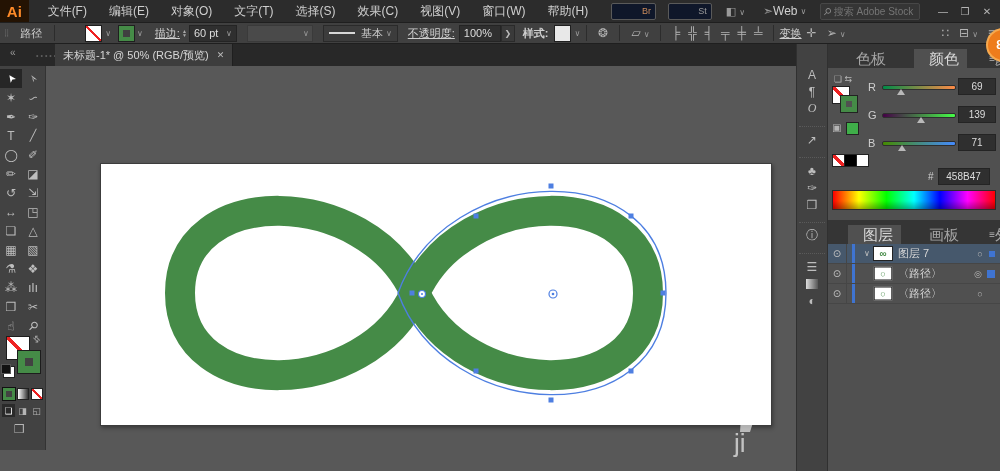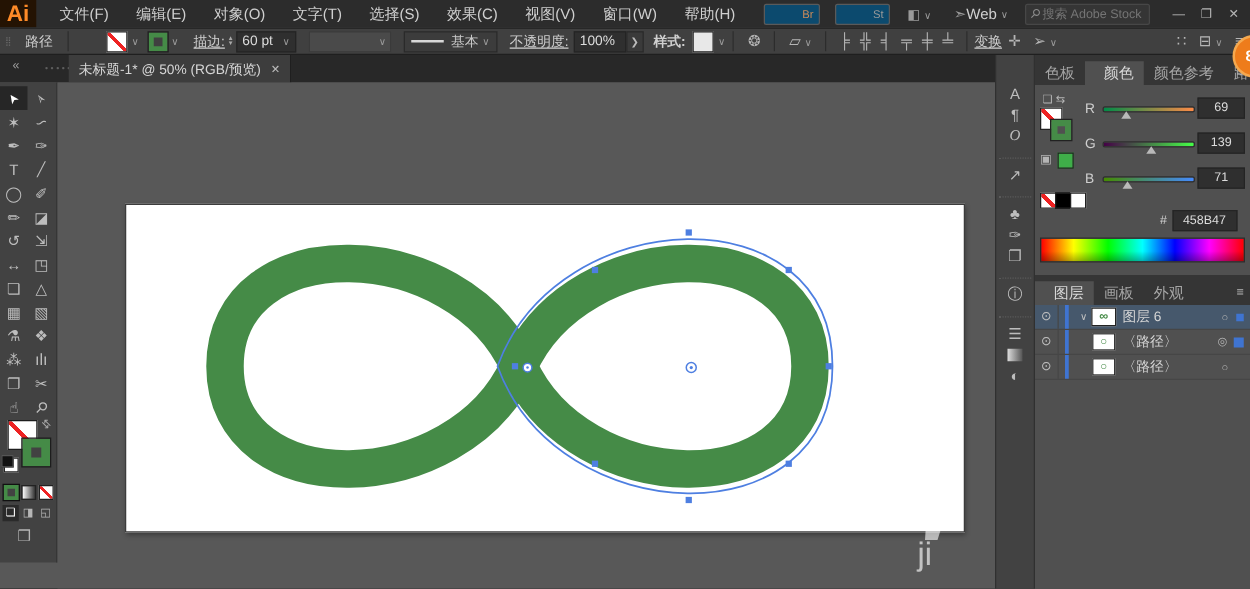--- a/index.html
+++ b/index.html
@@ -5,24 +5,24 @@
   html,body{margin:0;padding:0;background:#1a1a1a;}
   #stage{position:relative;width:1000px;height:471px;overflow:hidden;
          background:#585858;font-family:"Liberation Sans","DejaVu Sans",sans-serif;
          color:#c9c9c9;font-size:12px;-webkit-font-smoothing:antialiased;}
   .abs{position:absolute;}
   .row{display:flex;align-items:center;}
 
   
   #menubar{left:0;top:0;width:1000px;height:22px;background:#2c2c2c;display:flex;align-items:center;}
   #ai-logo{width:30px;height:22px;background:#241303;color:#ff8b28;font-weight:bold;
-           display:flex;align-items:center;justify-content:center;font-size:18px;}
+           display:flex;align-items:center;justify-content:center;font-size:15px;}
   #menu-items{display:flex;height:22px;align-items:center;margin-left:8px;}
   .menu-item{padding:0 11px;height:22px;line-height:22px;color:#cfcfcf;cursor:default;white-space:nowrap;}
-  .badge-btn{width:17px;height:15px;border:1px solid #5a5a5a;background:#0c4a6e;border-radius:2px;
+  .badge-btn{width:17px;height:15px;border:1px solid #5a5a5a;background:#0f172a;border-radius:2px;
              font-size:9px;display:flex;align-items:center;justify-content:center;margin-left:12px;color:#c98a5a;padding-left:26px;}
   .badge-btn.st{color:#9a9a9a;}
   #arrange-docs{margin-left:14px;font-size:11px;color:#9a9a9a;}
   #gpu-icon{margin-left:18px;font-size:12px;color:#9a9a9a;}
   .chev{font-size:8px;color:#9a9a9a;margin-left:3px;}
   #workspace{margin-left:auto;color:#d0d0d0;text-align:right;}
   #searchbox{width:96px;height:15px;margin-left:14px;background:#353535;border:1px solid #474747;
              border-radius:2px;display:flex;align-items:center;padding:0 3px;}
   #searchbox input{flex:1;background:transparent;border:0;outline:0;color:#8a8a8a;font-size:10px;width:70px;
              font-family:"Liberation Sans","DejaVu Sans",sans-serif;}
@@ -100,21 +100,21 @@
   #iconstrip{left:796px;top:44px;width:32px;height:427px;background:#424242;border-left:1px solid #303030;
              border-right:1px solid #303030;box-sizing:border-box;display:flex;flex-direction:column;align-items:center;padding-top:22px;}
   .strip-icon{width:26px;height:17px;display:flex;align-items:center;justify-content:center;color:#bdbdbd;font-size:12px;}
   .strip-icon.group{margin-top:9px;border-top:1px dotted #5a5a5a;padding-top:4px;}
   [data-name="panel-icon-opentype"]{font-style:italic;font-family:"Liberation Serif","DejaVu Serif",serif;}
   [data-name="panel-icon-gradient"] .g{width:12px;height:10px;background:linear-gradient(90deg,#ddd,#555);display:inline-block;}
 
   
   #dock{left:828px;top:44px;width:172px;height:427px;background:#505050;}
   .tabstrip{position:relative;height:24px;background:#353535;display:flex;align-items:flex-end;overflow:hidden;}
-  .ptab{height:19px;line-height:19px;padding:0 8px;font-size:12px;color:#a5a5a5;white-space:nowrap;}
+  .ptab{height:19px;line-height:19px;padding:0 8px;font-size:15px;color:#a5a5a5;white-space:nowrap;margin-left:20px;}
   .ptab.active{background:#505050;color:#d8d8d8;padding-left:15px;}
   .pmenu{position:absolute;right:5px;bottom:4px;color:#b5b5b5;font-size:10px;}
 
   
   #color-panel{position:relative;height:152px;background:#505050;}
   #cp-left{position:absolute;left:4px;top:6px;width:34px;height:140px;}
   #cp-minis{position:absolute;left:2px;top:0;color:#b5b5b5;font-size:9px;}
   #cp-fill{position:absolute;left:0;top:12px;width:16px;height:16px;border:1px solid #222;
       background:linear-gradient(45deg,transparent 42%,#e22 42%,#e22 58%,transparent 58%),#fff;}
   #cp-stroke{position:absolute;left:9px;top:22px;width:16px;height:16px;box-sizing:border-box;
@@ -497,21 +497,21 @@
       <span class="pmenu" data-name="layers-panel-menu-icon">≡</span>
     </div>
     <div id="layers-panel" data-name="layers-panel">
       <div class="lrow selected" data-name="layer-row-1">
         <span class="eye" data-name="visibility-eye-icon">⊙</span>
         <span class="lcol">
             <span class="lbar" data-name="selection-color-bar"></span>
           </span>
         <span class="lchev" data-name="expand-chevron-icon">∨</span>
         <span class="lthumb" data-name="layer-thumbnail">∞</span>
-        <span class="lname" data-name="layer-name">图层 6</span>
+        <span class="lname" data-name="layer-name">图层 7</span>
         <span class="ltarget" data-name="target-circle-icon">○</span>
         <span class="lsel-sq" data-name="selection-square"></span>
       </div>
       <div class="lrow" data-name="layer-row-2">
         <span class="eye" data-name="visibility-eye-icon">⊙</span>
         <span class="lcol">
             <span class="lbar" data-name="selection-color-bar"></span>
           </span>
         <span class="lchev"></span>
         <span class="lthumb small" data-name="path-thumbnail">○</span>

